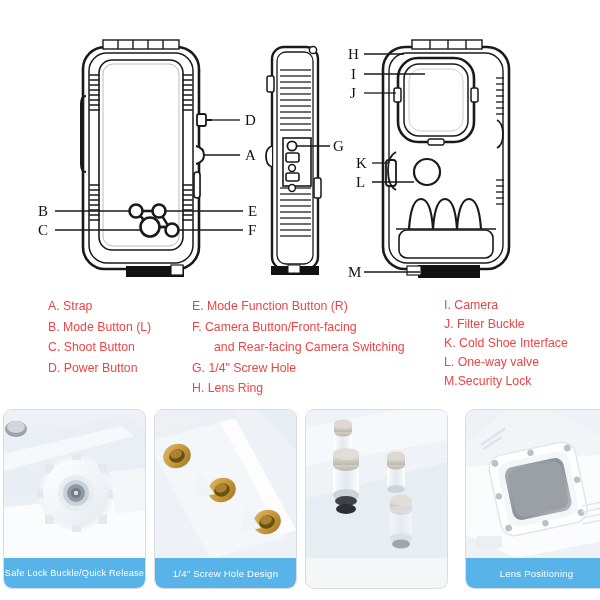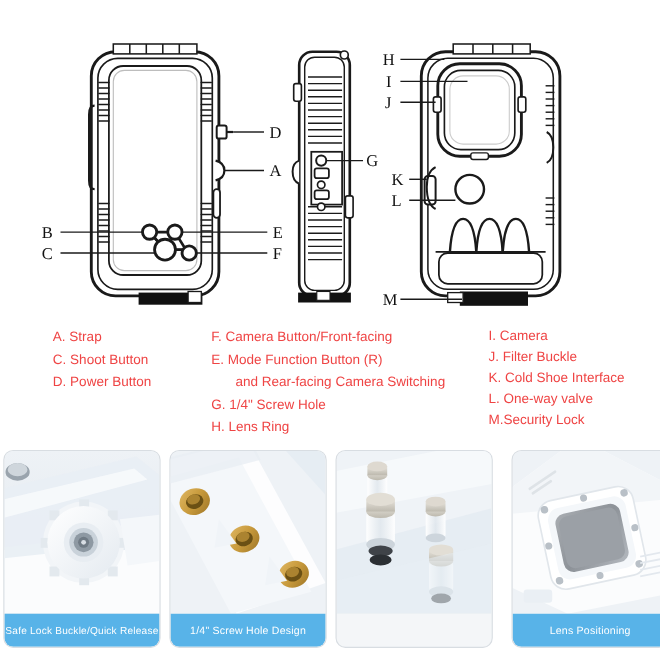--- a/index.html
+++ b/index.html
@@ -261,26 +261,27 @@
         <text x="356" y="168">K</text>
         <text x="356" y="187">L</text>
         <text x="348" y="277">M</text>
       </g>
     </svg>
   </div>
 
   <div class="legend">
     <div class="legend-col c1">
       <span class="legend-item">A. Strap</span>
+      <span class="legend-item">B. Mode Button (L)</span>
       <span class="legend-item">C. Shoot Button</span>
       <span class="legend-item">D. Power Button</span>
     </div>
     <div class="legend-col c2">
+      <span class="legend-item">E. Mode Function Button (R)</span>
       <span class="legend-item">F. Camera Button/Front-facing</span>
-      <span class="legend-item">E. Mode Function Button (R)</span>
       <span class="legend-item indent">and Rear-facing Camera Switching</span>
       <span class="legend-item">G. 1/4" Screw Hole</span>
       <span class="legend-item">H. Lens Ring</span>
     </div>
     <div class="legend-col c3">
       <span class="legend-item">I. Camera</span>
       <span class="legend-item">J. Filter Buckle</span>
       <span class="legend-item">K. Cold Shoe Interface</span>
       <span class="legend-item">L. One-way valve</span>
       <span class="legend-item">M.Security Lock</span>

